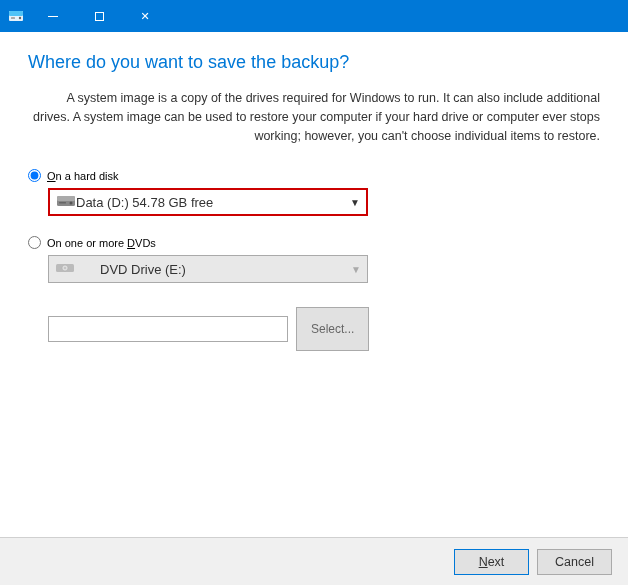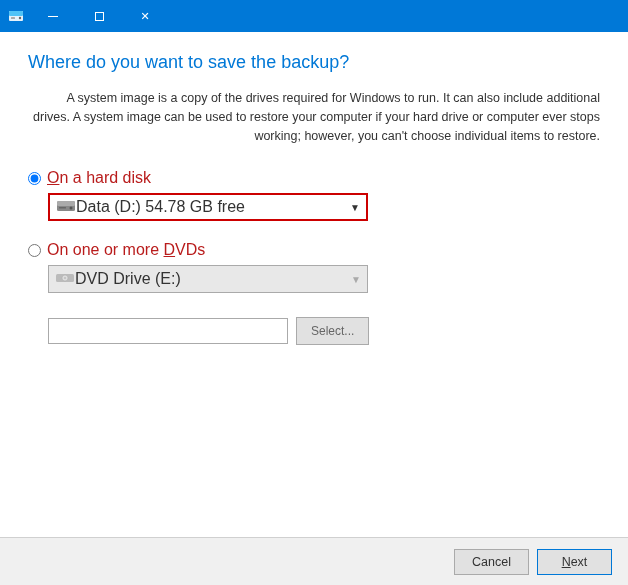--- a/index.html
+++ b/index.html
@@ -85,22 +85,22 @@
       align-items: center;
       margin-bottom: 6px;
       cursor: pointer;
     }
 
     .radio-label input[type="radio"] {
       margin-right: 6px;
     }
 
     .radio-text {
-      font-size: 16px;
-      color: #b91c1c;
+      font-size: 11px;
+      color: #000000;
     }
 
     .dropdown-wrapper {
       margin-left: 20px;
       margin-top: 4px;
     }
 
     .dropdown {
       width: 320px;
       height: 28px;
@@ -115,25 +115,26 @@
 
     .dropdown-disabled {
       width: 320px;
       height: 28px;
       border: 1px solid #aaa;
       background: #e8e8e8;
       display: flex;
       align-items: center;
       padding: 0 6px;
       cursor: default;
+      gap: 25px;
     }
 
     .dropdown-text {
       flex: 1;
-      font-size: 16px;
+      font-size: 13px;
       color: #333;
     }
 
     .dropdown-arrow {
       font-size: 10px;
       color: #333;
     }
 
     .network-row {
       display: flex;
@@ -146,21 +147,21 @@
     .network-input {
       width: 240px;
       height: 26px;
       border: 1px solid #aaa;
       background: white;
       padding: 0 4px;
       font-size: 12px;
     }
 
     .select-btn {
-      height: 28px;
+      height: 44px;
       padding: 0 14px;
       border: 1px solid #aaa;
       background: #e1e1e1;
       font-size: 12px;
       cursor: pointer;
       color: #666;
     }
 
     
     .dialog-footer {
@@ -287,19 +288,19 @@
 
   <div class="option-group">
     <div class="network-row">
       <input type="text" class="network-input" value="" style="">
       <button class="select-btn">Select...</button>
     </div>
   </div>
 </div>
 
 <div class="dialog-footer">
+  <button class="footer-btn primary">
+    <span><span style="text-decoration:underline;">N</span>ext</span>
+  </button>
   <button class="footer-btn">
     <span>Cancel</span>
   </button>
-  <button class="footer-btn primary">
-    <span><span style="text-decoration:underline;">N</span>ext</span>
-  </button>
 </div>
 
 </body></html>

